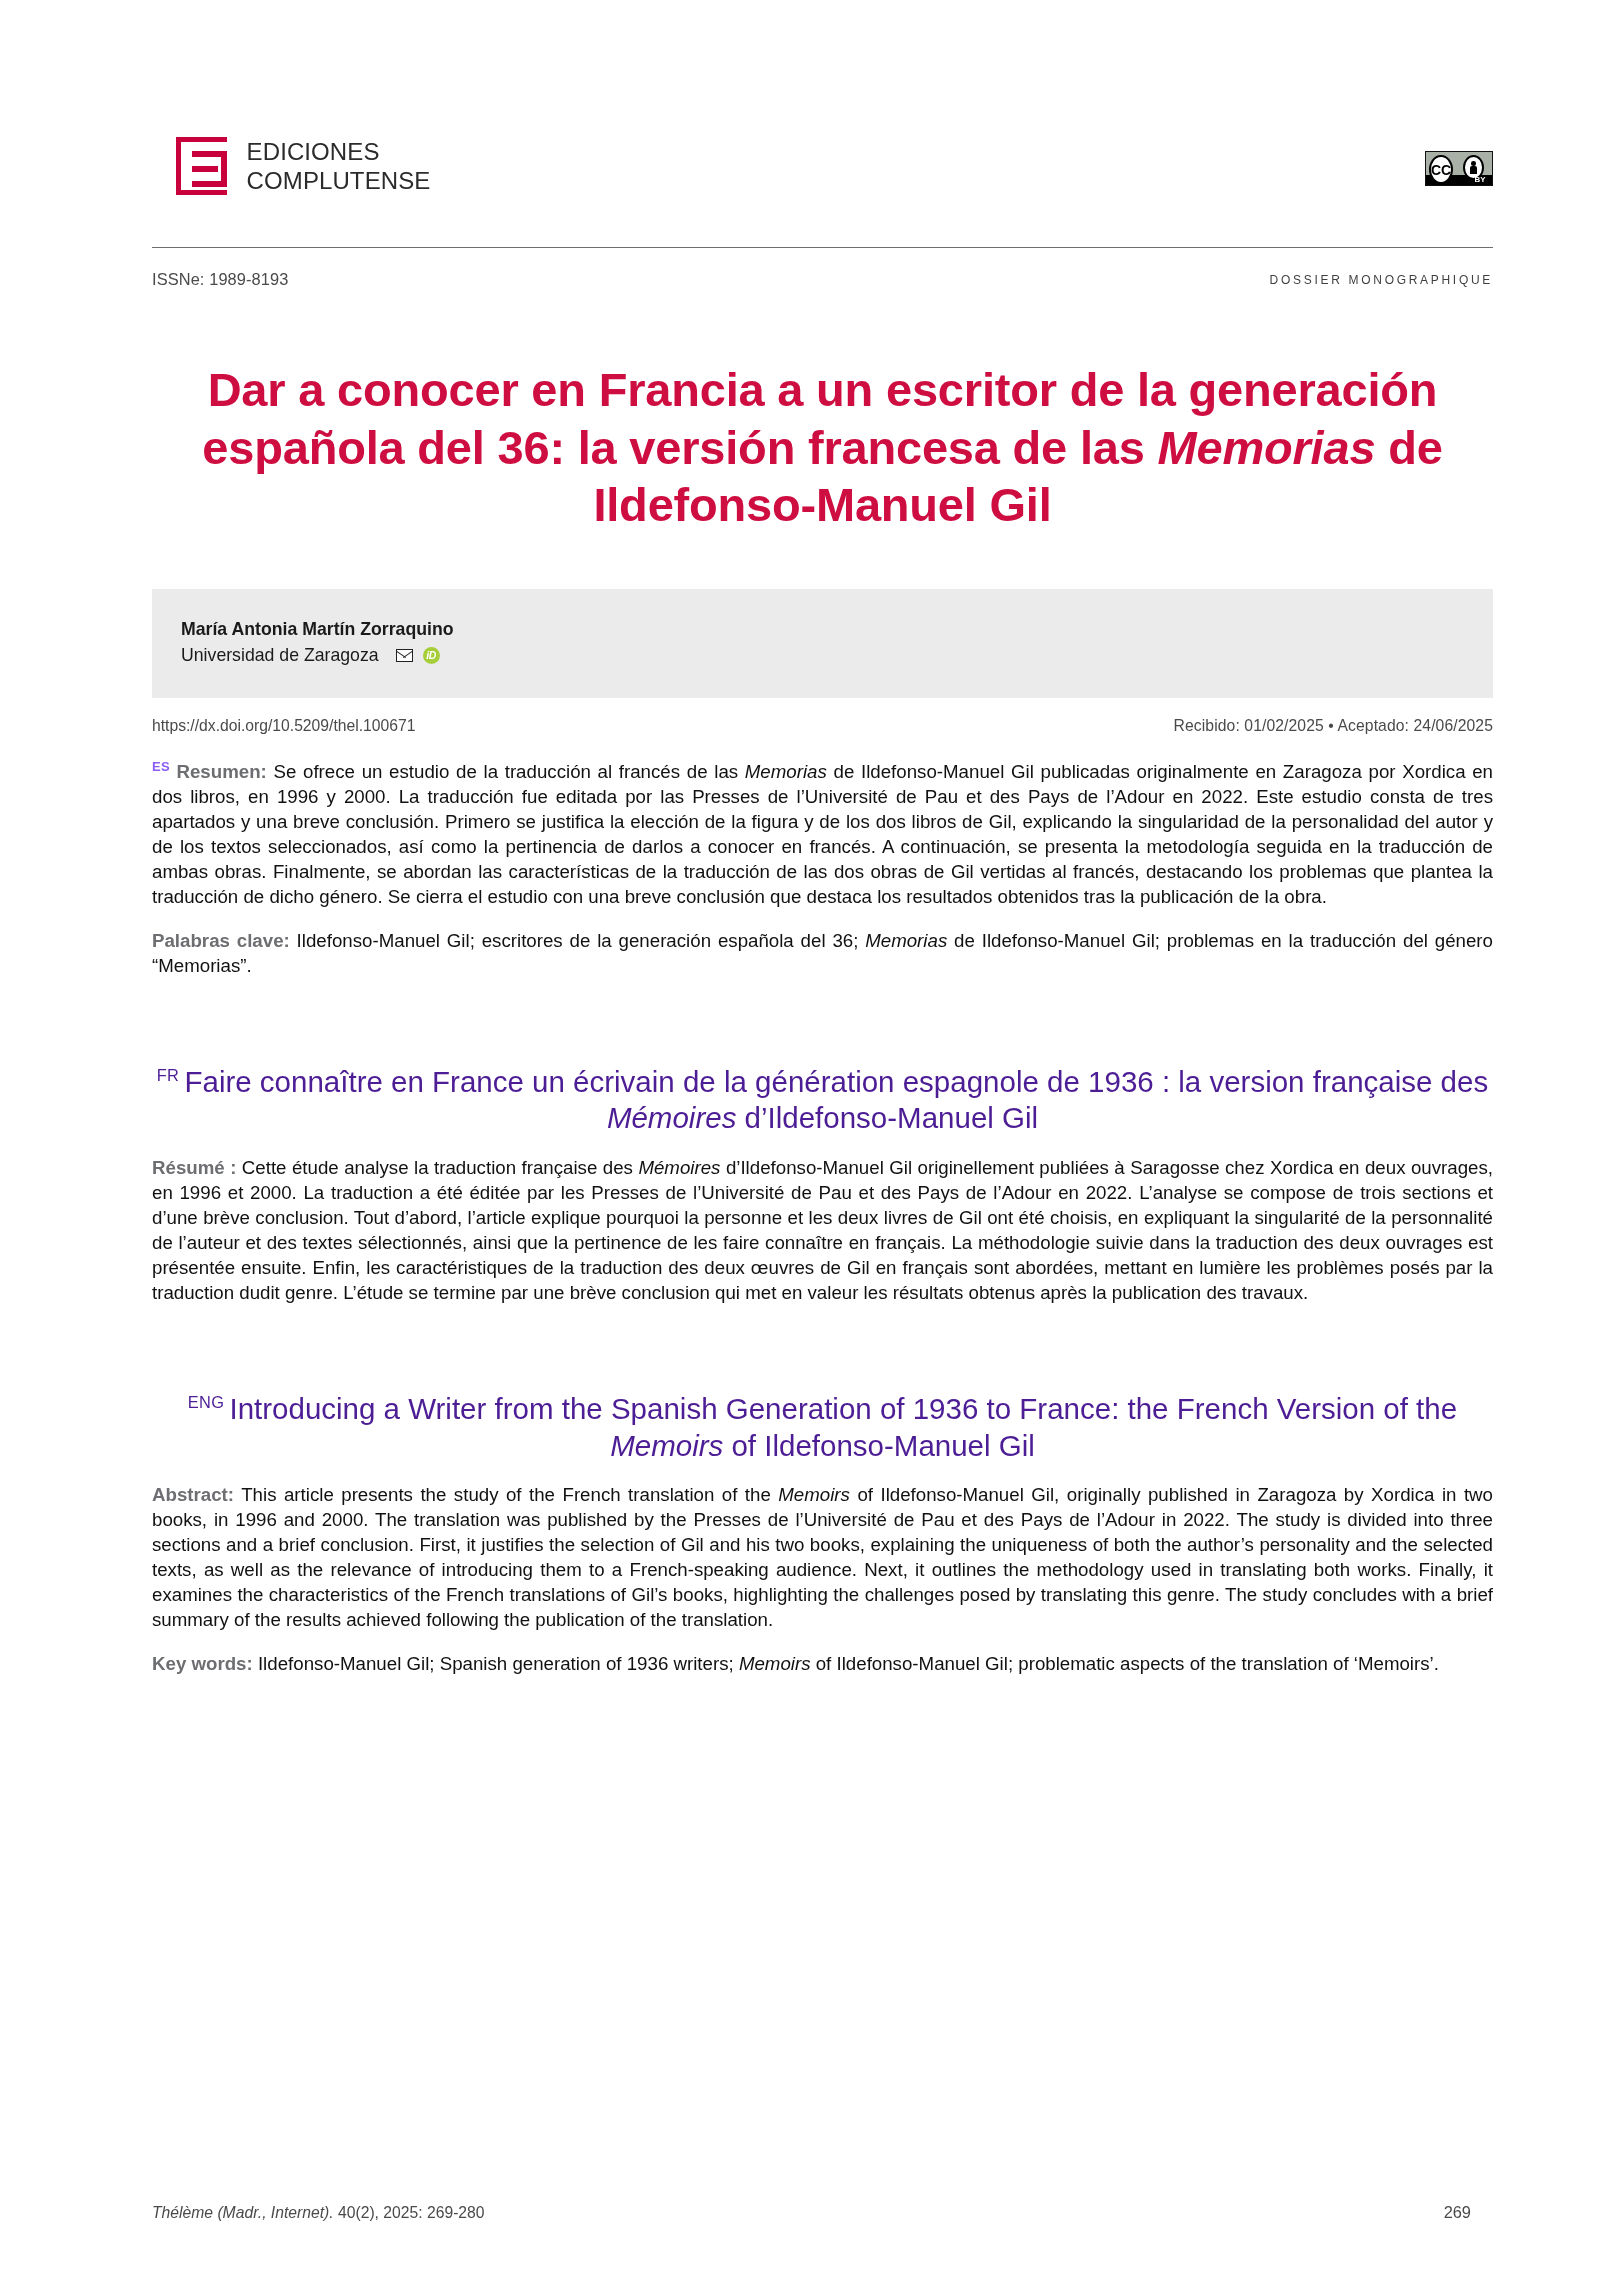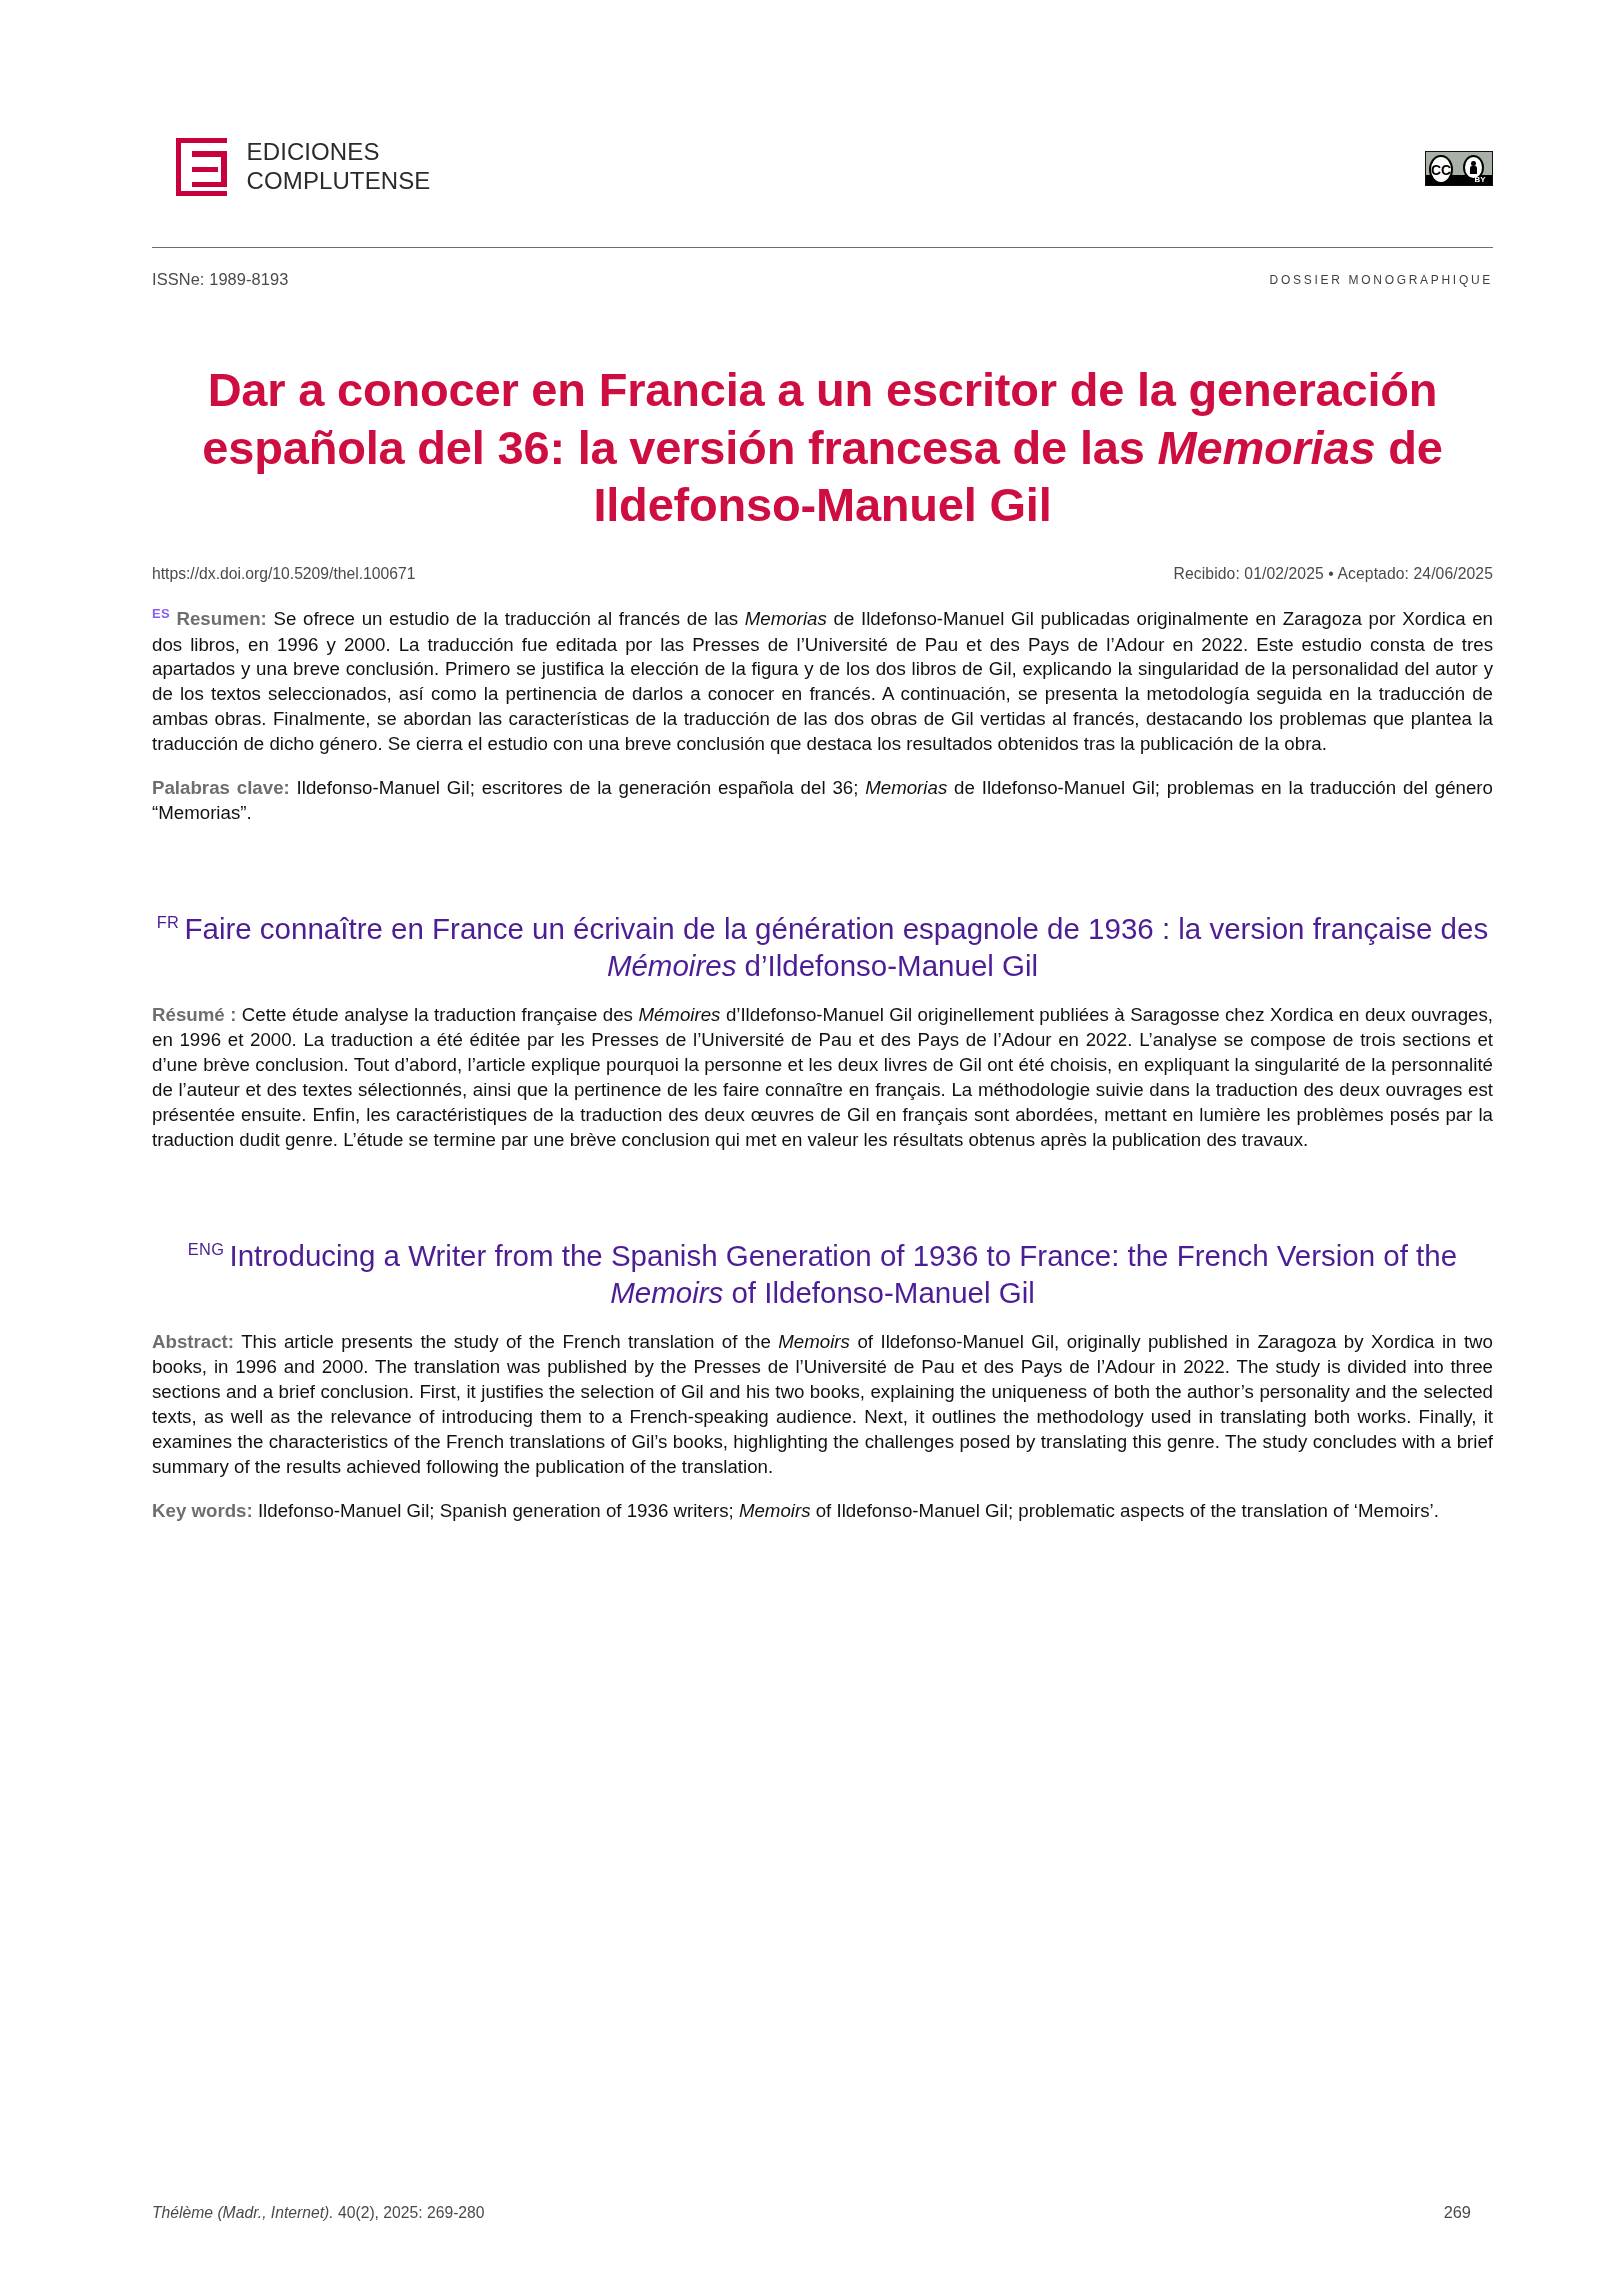--- a/index.html
+++ b/index.html
@@ -30,21 +30,21 @@
 
   
   .masthead {
     position: relative;
     height: 98px;
     padding-top: 137px;
     box-sizing: content-box;
   }
   .brand {
     display: flex;
-    align-items: flex-end;
+    align-items: flex-start;
     gap: 19.6px;
     padding-left: 24px;
   }
   .brand-mark {
     width: 51px;
     height: 58px;
     position: relative;
     flex: 0 0 auto;
   }
   .brand-mark .bm-outer {
@@ -353,20 +353,28 @@
 
     <div class="journal-row">
       <div>
         <div class="issn">ISSNe: 1989-8193</div>
       </div>
       <div class="dossier">DOSSIER MONOGRAPHIQUE</div>
     </div>
 
     <h1 class="main-title"><span>Dar a conocer en Francia a un escritor de la generación española del 36: la versión francesa de las </span><i>Memorias</i><span> de Ildefonso-Manuel Gil</span></h1>
 
+    <div class="author-box">
+      <div class="author-name">María Antonia Martín Zorraquino</div>
+      <div class="author-aff">
+        <span>Universidad de Zaragoza</span>
+        <span class="icon-mail"></span>
+        <span class="icon-orcid">iD</span>
+      </div>
+    </div>
 
     <div class="doi-row">
       <a class="doi" href="#" style="color:#4a4a4a;text-decoration:none;">https://dx.doi.org/10.5209/thel.100671</a>
       <span class="dates">Recibido: 01/02/2025  •  Aceptado: 24/06/2025</span>
     </div>
 
     <div class="abs-block">
       <p class="abs-para"><span class="lang-tag">ES</span><span class="lbl">Resumen:</span><span> Se ofrece un estudio de la traducción al francés de las </span><i>Memorias</i><span> de Ildefonso-Manuel Gil publicadas originalmente en Zaragoza por Xordica en dos libros, en 1996 y 2000. La traducción fue editada por las Presses de l’Université de Pau et des Pays de l’Adour en 2022. Este estudio consta de tres apartados y una breve conclusión. Primero se justifica la elección de la figura y de los dos libros de Gil, explicando la singularidad de la personalidad del autor y de los textos seleccionados, así como la pertinencia de darlos a conocer en francés. A continuación, se presenta la metodología seguida en la traducción de ambas obras. Finalmente, se abordan las características de la traducción de las dos obras de Gil vertidas al francés, destacando los problemas que plantea la traducción de dicho género. Se cierra el estudio con una breve conclusión que destaca los resultados obtenidos tras la publicación de la obra.</span></p>
       <p class="kw"><span class="lbl">Palabras clave:</span><span> Ildefonso-Manuel Gil; escritores de la generación española del 36; </span><i>Memorias</i><span> de Ildefonso-Manuel Gil; problemas en la traducción del género “Memorias”.</span></p>
     </div>

